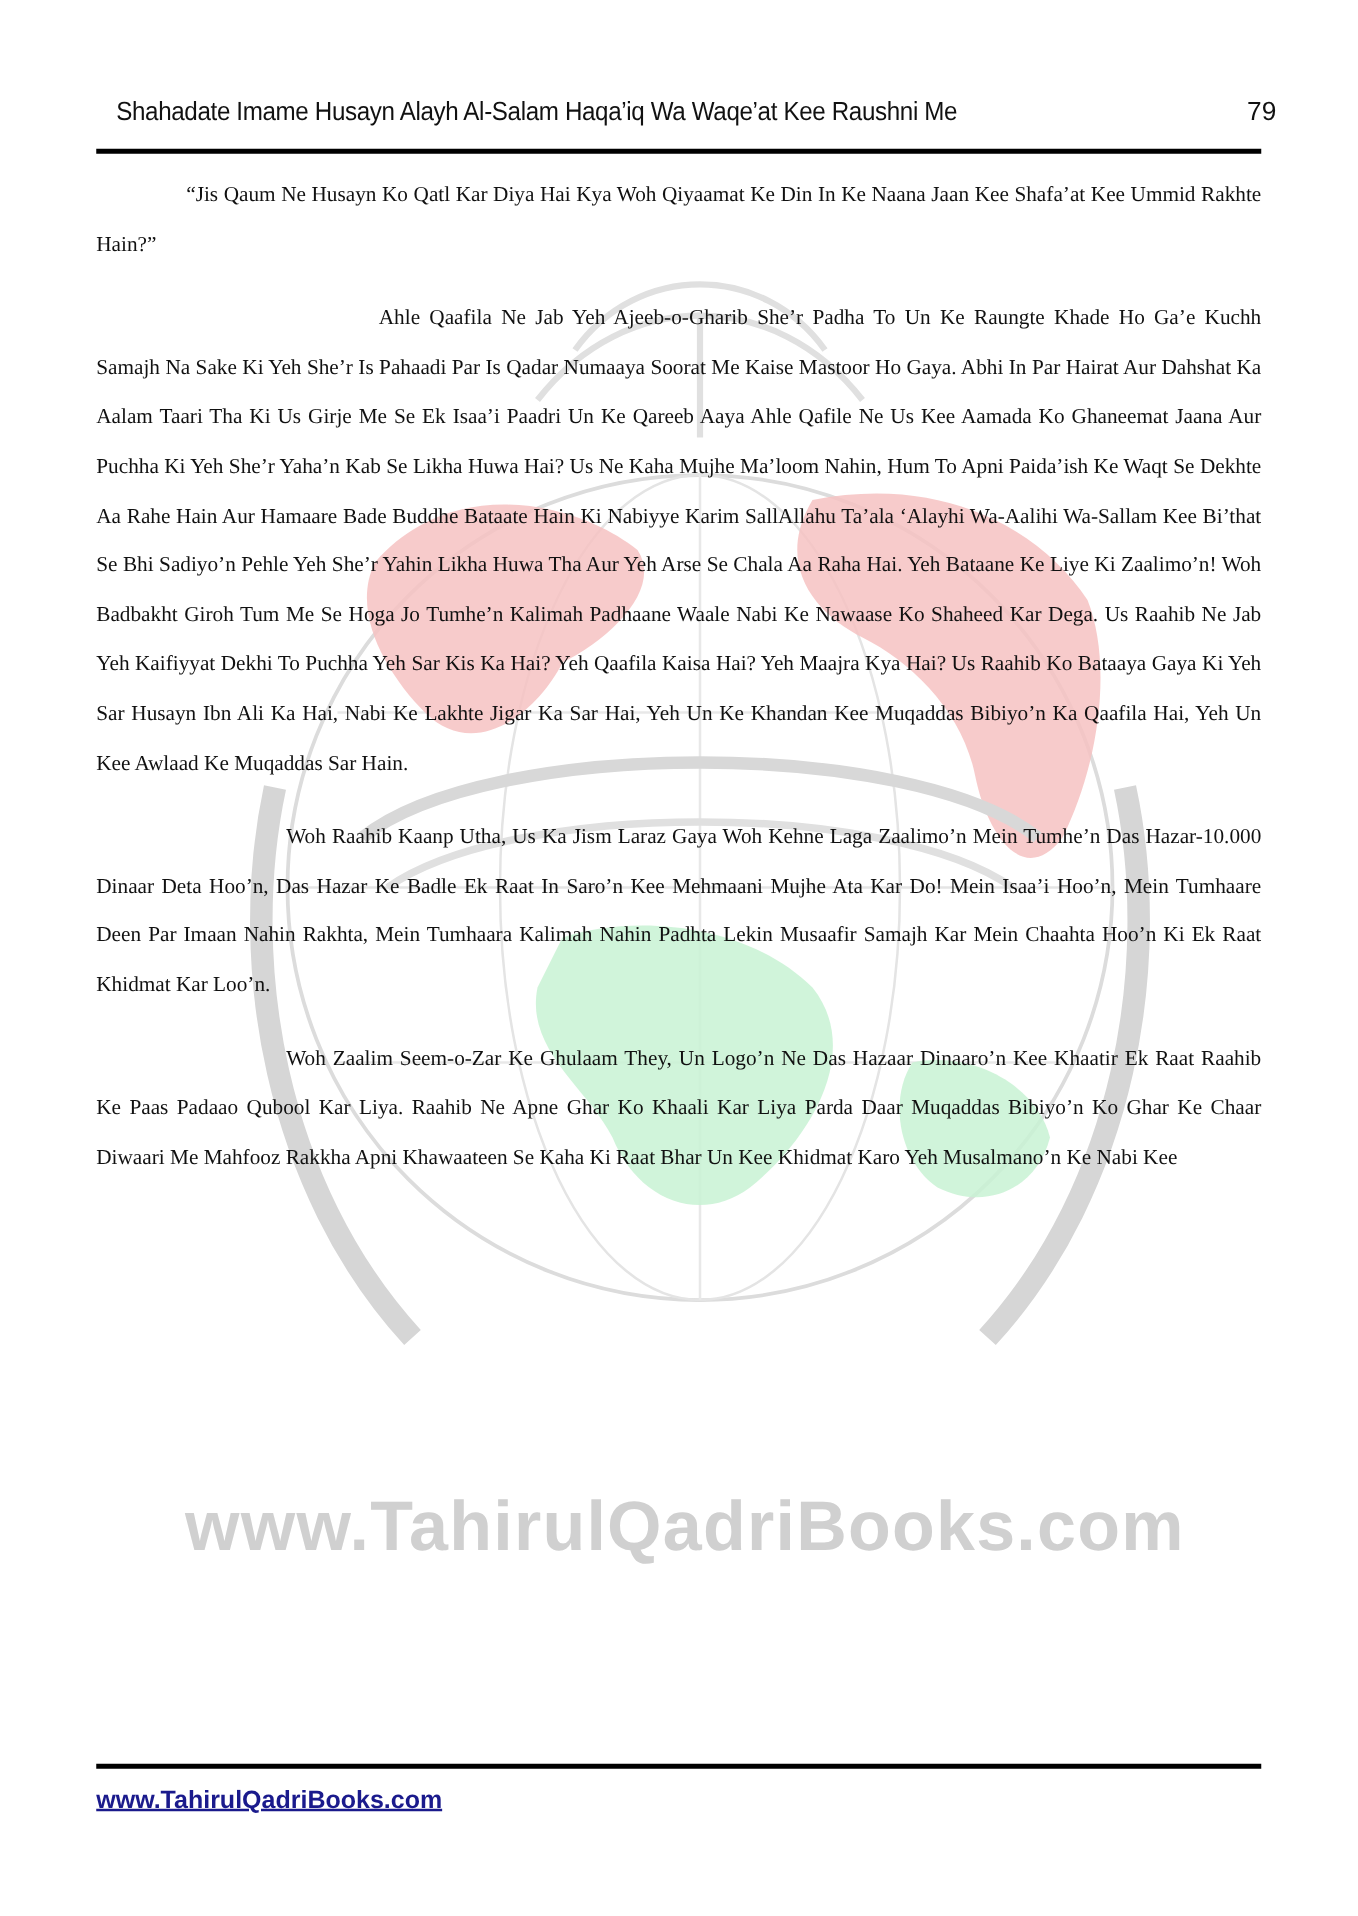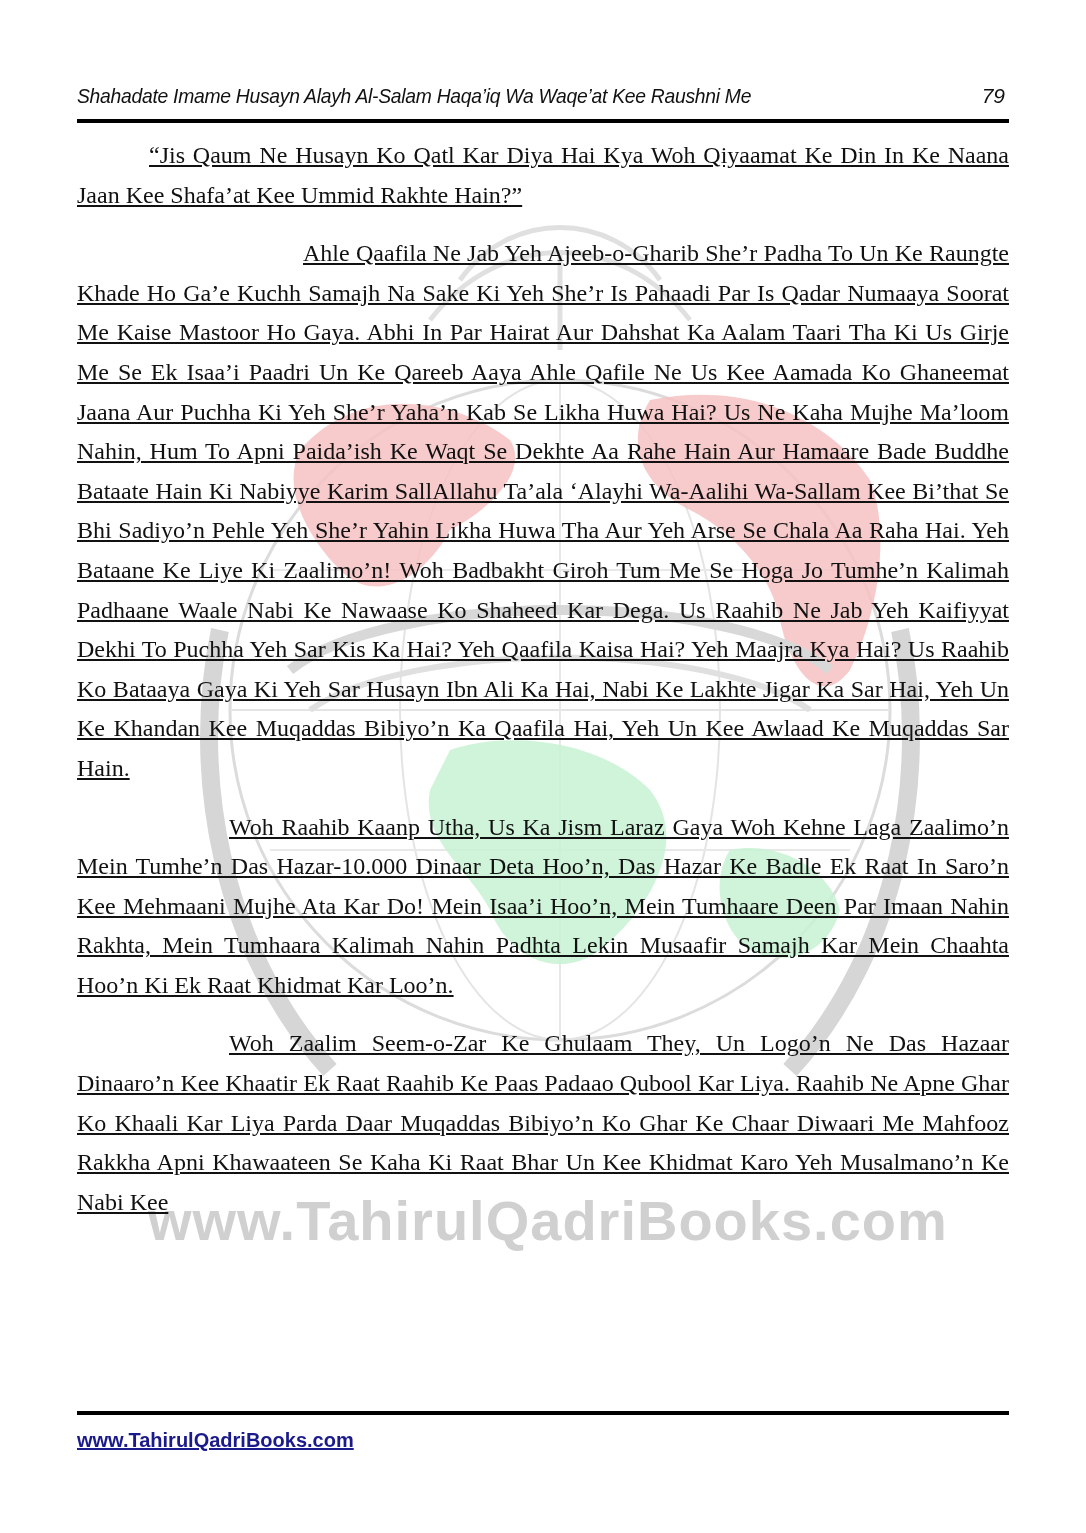--- a/index.html
+++ b/index.html
@@ -6,31 +6,31 @@
   body { width: 1086px; height: 1533px; position: relative; overflow: hidden;
          font-family: "Liberation Serif", "DejaVu Serif", serif; color: #111; }
   .page { position: absolute; left: 0; top: 0; width: 1086px; height: 1533px; }
 
   
   .wm { position: absolute; left: 130px; top: 150px; width: 860px; height: 1010px; z-index: 0; }
   .wm-url { position: absolute; left: 148px; top: 1188px; z-index: 0;
             font-family: "Liberation Sans", "DejaVu Sans", sans-serif; font-weight: bold;
             font-size: 56px; color: #c8c8c8; letter-spacing: 1px; opacity: 0.85; }
 
-  .header { position: absolute; left: 77px; top: 78px; width: 932px; height: 30px; z-index: 2;
-            display: flex; justify-content: space-between; align-items: flex-end; font-style: italic; }
+  .header { position: absolute; left: 93px; top: 78px; width: 932px; height: 30px; z-index: 2;
+            display: flex; justify-content: space-between; align-items: flex-start; }
   .header-title { font-family: "Liberation Sans", "DejaVu Sans", sans-serif; font-size: 21px;
                   letter-spacing: -0.3px; transform: scaleX(0.92); transform-origin: left; white-space: nowrap; }
   .page-number { font-family: "Liberation Sans", "DejaVu Sans", sans-serif; font-size: 21px; margin-right: 4px; }
   .rule-top { position: absolute; left: 77px; top: 119px; width: 932px; height: 4px; background: #000; z-index: 2; }
   .rule-bottom { position: absolute; left: 77px; top: 1411px; width: 932px; height: 4px; background: #000; z-index: 2; }
 
   .body-text { position: absolute; left: 77px; top: 136px; width: 932px; z-index: 2; }
-  .para { font-size: 24px; line-height: 39.6px; text-align: justify; margin: 0 0 19px 0;
-          text-align-last: left; text-decoration: underline; }
+  .para { font-size: 17px; line-height: 39.6px; text-align: justify; margin: 0 0 19px 0;
+          text-align-last: left; }
   .para.indent-small { text-indent: 72px; }
   .para.indent-large { text-indent: 226px; }
   .para.indent-med { text-indent: 152px; }
 
   .footer-link { position: absolute; left: 77px; top: 1429px; z-index: 2;
                  font-family: "Liberation Sans", "DejaVu Sans", sans-serif; font-weight: bold;
                  font-size: 20px; color: #1a1a8c; text-decoration: underline; }
 </style>
 </head>
 <body>

